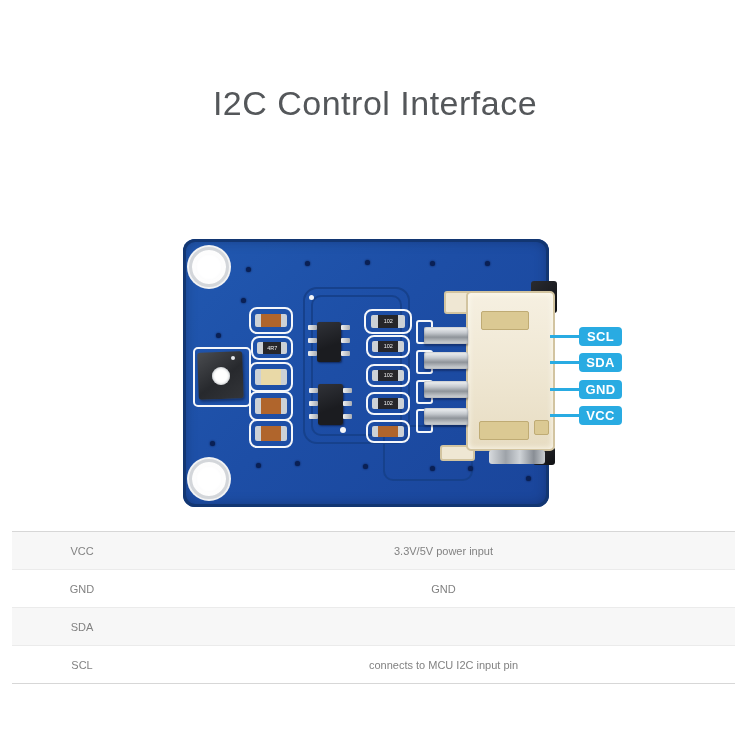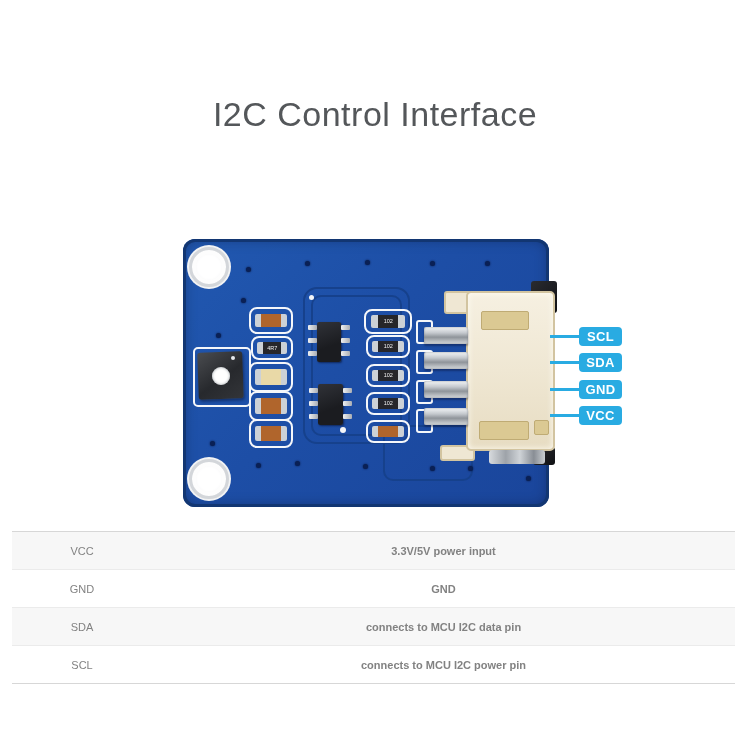--- a/index.html
+++ b/index.html
@@ -1,19 +1,19 @@
 <!DOCTYPE html>
 <html><head>
 <meta charset="utf-8">
 <style>
   html,body{margin:0;padding:0;background:#fff;}
   .canvas{position:relative;width:750px;height:750px;background:#fff;overflow:hidden;
           font-family:"Liberation Sans",sans-serif;}
   
-  .title{position:absolute;left:0;top:95px;width:750px;text-align:center;
+  .title{position:absolute;left:0;top:84px;width:750px;text-align:center;
          font-size:34px;font-weight:400;color:#54575a;letter-spacing:0.5px;}
   .subtitle{position:absolute;left:0;top:163px;width:750px;text-align:center;
             font-size:17px;color:#57595b;}
   
   .pcb{position:absolute;left:183px;top:239px;width:366px;height:268px;}
   .board{position:absolute;left:0;top:0;width:366px;height:268px;border-radius:12px;
          background:linear-gradient(135deg,#2158b0 0%,#1d4ea6 45%,#1a459b 100%);
          box-shadow:inset 0 0 0 3px #123672, inset 0 0 14px rgba(0,0,20,.35);}
   .hole{position:absolute;background:#fff;border-radius:50%;
         border:3px solid #d3d6da;box-shadow:0 0 0 2px #f2f3f4, inset 0 0 0 4px #fdfdfd, inset 0 0 5px #b9bcc0;}
@@ -69,21 +69,21 @@
   .pin-label{position:absolute;width:43px;height:19px;background:#29abe2;border-radius:4px;
              color:#fff;font-size:13px;font-weight:bold;display:flex;align-items:center;
              justify-content:center;letter-spacing:0.3px;}
   
   .pin-table{position:absolute;left:12px;top:531px;width:723px;
              border-top:1px solid #d7d7d7;border-bottom:1px solid #d7d7d7;}
   .trow{display:flex;height:37px;align-items:center;font-size:11px;color:#828282;}
   .trow + .trow{border-top:1px solid #ebebeb;}
   .trow.shade{background:#f7f7f7;}
   .tcell-pin{width:140px;text-align:center;}
-  .tcell-desc{flex:1;text-align:center;font-weight:bold;}
+  .tcell-desc{flex:1;text-align:center;}
 </style>
 </head>
 <body>
 
 <div class="canvas">
 
   <div class="title">I2C Control Interface</div>
 
   <div class="pcb">
     <div class="board"></div>
@@ -214,21 +214,20 @@
     <div class="trow shade">
       <div class="tcell-pin">VCC</div>
       <div class="tcell-desc">3.3V/5V power input</div>
     </div>
     <div class="trow">
       <div class="tcell-pin">GND</div>
       <div class="tcell-desc">GND</div>
     </div>
     <div class="trow shade">
       <div class="tcell-pin">SDA</div>
-      <div class="tcell-desc">connects to MCU I2C data pin</div>
     </div>
     <div class="trow">
       <div class="tcell-pin">SCL</div>
-      <div class="tcell-desc">connects to MCU I2C power pin</div>
+      <div class="tcell-desc">connects to MCU I2C input pin</div>
     </div>
   </div>
 
 </div>
 
 </body></html>

